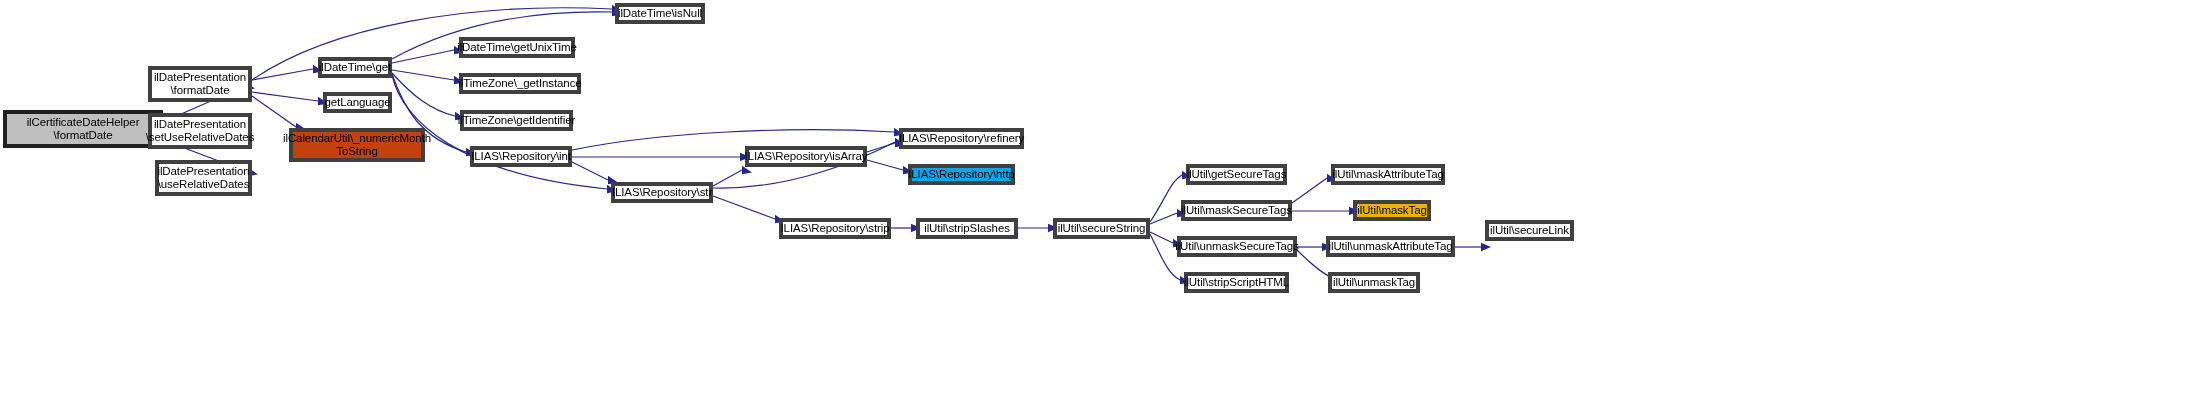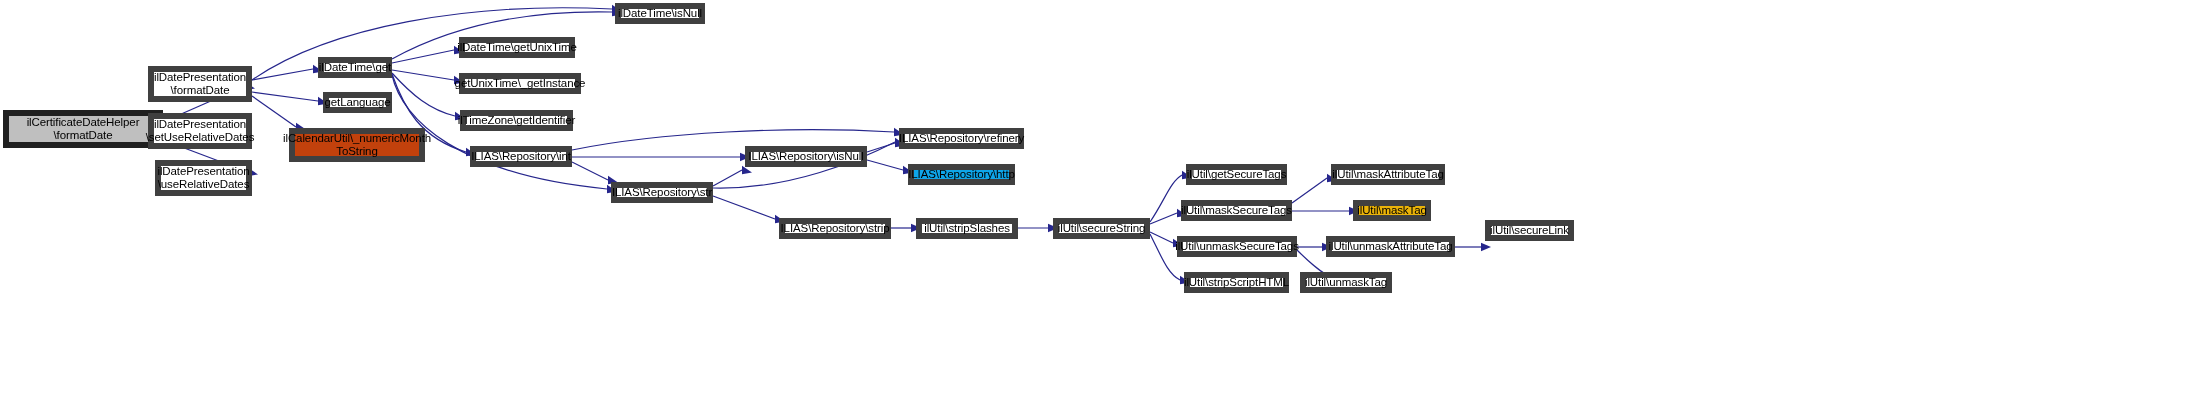--- a/index.html
+++ b/index.html
@@ -19,21 +19,21 @@
     position: absolute;
     left: 0;
     top: 0;
     width: 2209px;
     height: 417px;
     pointer-events: none;
   }
   .graph-node {
     position: absolute;
     box-sizing: border-box;
-    border: 6px solid #fca5a5;
+    border: 4px solid #fca5a5;
     background: #ffffff;
     color: #000000;
     font-size: 11.5px;
     line-height: 13px;
     display: flex;
     flex-direction: column;
     align-items: center;
     justify-content: center;
     text-align: center;
     white-space: pre;
@@ -119,32 +119,32 @@
     </svg>
 <div class="graph-node root-node" title="ilCertificateDateHelper\formatDate" style="left: 3px; top: 110px; width: 160px; height: 38px; background: rgb(191, 191, 191); border-color: rgb(32, 32, 32); color: rgb(0, 0, 0);"><span class="node-line">ilCertificateDateHelper</span><span class="node-line">\formatDate</span></div>
     <div class="graph-node" title="ilDatePresentation\formatDate" style="left: 148px; top: 66px; width: 104px; height: 36px; background: rgb(255, 255, 255); border-color: rgb(64, 64, 64); color: rgb(0, 0, 0);"><span class="node-line">ilDatePresentation</span><span class="node-line">\formatDate</span></div>
     <div class="graph-node" title="ilDatePresentation\setUseRelativeDates" style="left: 148px; top: 113px; width: 104px; height: 36px; background: rgb(255, 255, 255); border-color: rgb(64, 64, 64); color: rgb(0, 0, 0);"><span class="node-line">ilDatePresentation</span><span class="node-line">\setUseRelativeDates</span></div>
     <div class="graph-node" title="ilDatePresentation\useRelativeDates" style="left: 155px; top: 160px; width: 97px; height: 36px; background: rgb(255, 255, 255); border-color: rgb(64, 64, 64); color: rgb(0, 0, 0);"><span class="node-line">ilDatePresentation</span><span class="node-line">\useRelativeDates</span></div>
     <div class="graph-node" title="ilDateTime\get" style="left: 318px; top: 57px; width: 74px; height: 21px; background: rgb(255, 255, 255); border-color: rgb(64, 64, 64); color: rgb(0, 0, 0);"><span class="node-line">ilDateTime\get</span></div>
     <div class="graph-node" title="getLanguage" style="left: 323px; top: 92px; width: 69px; height: 21px; background: rgb(255, 255, 255); border-color: rgb(64, 64, 64); color: rgb(0, 0, 0);"><span class="node-line">getLanguage</span></div>
     <div class="graph-node" title="ilCalendarUtil\_numericMonthToString" style="left: 289px; top: 128px; width: 136px; height: 34px; background: #c2410c; border-color: rgb(64, 64, 64); color: rgb(0, 0, 0);"><span class="node-line">ilCalendarUtil\_numericMonth</span><span class="node-line">ToString</span></div>
     <div class="graph-node" title="ilDateTime\isNull" style="left: 615px; top: 3px; width: 90px; height: 21px; background: rgb(255, 255, 255); border-color: rgb(64, 64, 64); color: rgb(0, 0, 0);"><span class="node-line">ilDateTime\isNull</span></div>
     <div class="graph-node" title="ilDateTime\getUnixTime" style="left: 459px; top: 37px; width: 116px; height: 21px; background: rgb(255, 255, 255); border-color: rgb(64, 64, 64); color: rgb(0, 0, 0);"><span class="node-line">ilDateTime\getUnixTime</span></div>
-    <div class="graph-node" title="ilTimeZone\_getInstance" style="left: 459px; top: 73px; width: 122px; height: 21px; background: rgb(255, 255, 255); border-color: rgb(64, 64, 64); color: rgb(0, 0, 0);"><span class="node-line">getUnixTime\_getInstance</span></div>
+    <div class="graph-node" title="ilTimeZone\_getInstance" style="left: 459px; top: 73px; width: 122px; height: 21px; background: rgb(255, 255, 255); border-color: rgb(64, 64, 64); color: rgb(0, 0, 0);"><span class="node-line">ilTimeZone\_getInstance</span></div>
     <div class="graph-node" title="ilTimeZone\getIdentifier" style="left: 460px; top: 110px; width: 113px; height: 21px; background: rgb(255, 255, 255); border-color: rgb(64, 64, 64); color: rgb(0, 0, 0);"><span class="node-line">ilTimeZone\getIdentifier</span></div>
     <div class="graph-node" title="ILIAS\Repository\int" style="left: 470px; top: 146px; width: 102px; height: 21px; background: rgb(255, 255, 255); border-color: rgb(64, 64, 64); color: rgb(0, 0, 0);"><span class="node-line">ILIAS\Repository\int</span></div>
     <div class="graph-node" title="ILIAS\Repository\str" style="left: 611px; top: 182px; width: 102px; height: 21px; background: rgb(255, 255, 255); border-color: rgb(64, 64, 64); color: rgb(0, 0, 0);"><span class="node-line">ILIAS\Repository\str</span></div>
-    <div class="graph-node" title="ILIAS\Repository\isArray" style="left: 745px; top: 146px; width: 122px; height: 21px; background: rgb(255, 255, 255); border-color: rgb(64, 64, 64); color: rgb(0, 0, 0);"><span class="node-line">ILIAS\Repository\isNull</span></div>
+    <div class="graph-node" title="ILIAS\Repository\isArray" style="left: 745px; top: 146px; width: 122px; height: 21px; background: rgb(255, 255, 255); border-color: rgb(64, 64, 64); color: rgb(0, 0, 0);"><span class="node-line">ILIAS\Repository\isArray</span></div>
     <div class="graph-node" title="ILIAS\Repository\strip" style="left: 779px; top: 218px; width: 112px; height: 21px; background: rgb(255, 255, 255); border-color: rgb(64, 64, 64); color: rgb(0, 0, 0);"><span class="node-line">ILIAS\Repository\strip</span></div>
     <div class="graph-node" title="ILIAS\Repository\refinery" style="left: 899px; top: 128px; width: 125px; height: 21px; background: rgb(255, 255, 255); border-color: rgb(64, 64, 64); color: rgb(0, 0, 0);"><span class="node-line">ILIAS\Repository\refinery</span></div>
     <div class="graph-node" title="ILIAS\Repository\http" style="left: 908px; top: 164px; width: 107px; height: 21px; background: #0ea5e9; border-color: rgb(64, 64, 64); color: rgb(0, 0, 0);"><span class="node-line">ILIAS\Repository\http</span></div>
     <div class="graph-node" title="ilUtil\stripSlashes" style="left: 916px; top: 218px; width: 102px; height: 21px; background: rgb(255, 255, 255); border-color: rgb(64, 64, 64); color: rgb(0, 0, 0);"><span class="node-line">ilUtil\stripSlashes</span></div>
     <div class="graph-node" title="ilUtil\secureString" style="left: 1053px; top: 218px; width: 97px; height: 21px; background: rgb(255, 255, 255); border-color: rgb(64, 64, 64); color: rgb(0, 0, 0);"><span class="node-line">ilUtil\secureString</span></div>
     <div class="graph-node" title="ilUtil\getSecureTags" style="left: 1186px; top: 164px; width: 101px; height: 21px; background: rgb(255, 255, 255); border-color: rgb(64, 64, 64); color: rgb(0, 0, 0);"><span class="node-line">ilUtil\getSecureTags</span></div>
     <div class="graph-node" title="ilUtil\maskSecureTags" style="left: 1181px; top: 200px; width: 111px; height: 21px; background: rgb(255, 255, 255); border-color: rgb(64, 64, 64); color: rgb(0, 0, 0);"><span class="node-line">ilUtil\maskSecureTags</span></div>
     <div class="graph-node" title="ilUtil\unmaskSecureTags" style="left: 1177px; top: 236px; width: 120px; height: 21px; background: rgb(255, 255, 255); border-color: rgb(64, 64, 64); color: rgb(0, 0, 0);"><span class="node-line">ilUtil\unmaskSecureTags</span></div>
     <div class="graph-node" title="ilUtil\stripScriptHTML" style="left: 1184px; top: 272px; width: 105px; height: 21px; background: rgb(255, 255, 255); border-color: rgb(64, 64, 64); color: rgb(0, 0, 0);"><span class="node-line">ilUtil\stripScriptHTML</span></div>
     <div class="graph-node" title="ilUtil\maskAttributeTag" style="left: 1331px; top: 164px; width: 114px; height: 21px; background: rgb(255, 255, 255); border-color: rgb(64, 64, 64); color: rgb(0, 0, 0);"><span class="node-line">ilUtil\maskAttributeTag</span></div>
     <div class="graph-node" title="ilUtil\maskTag" style="left: 1353px; top: 200px; width: 78px; height: 21px; background: #eab308; border-color: rgb(64, 64, 64); color: rgb(0, 0, 0);"><span class="node-line">ilUtil\maskTag</span></div>
     <div class="graph-node" title="ilUtil\unmaskAttributeTag" style="left: 1326px; top: 236px; width: 129px; height: 21px; background: rgb(255, 255, 255); border-color: rgb(64, 64, 64); color: rgb(0, 0, 0);"><span class="node-line">ilUtil\unmaskAttributeTag</span></div>
-    <div class="graph-node" title="ilUtil\unmaskTag" style="left: 1300px; top: 272px; width: 92px; height: 21px; background: rgb(255, 255, 255); border-color: rgb(64, 64, 64); color: rgb(0, 0, 0);"><span class="node-line">ilUtil\unmaskTag</span></div>
+    <div class="graph-node" title="ilUtil\unmaskTag" style="left: 1328px; top: 272px; width: 92px; height: 21px; background: rgb(255, 255, 255); border-color: rgb(64, 64, 64); color: rgb(0, 0, 0);"><span class="node-line">ilUtil\unmaskTag</span></div>
     <div class="graph-node" title="ilUtil\secureLink" style="left: 1485px; top: 220px; width: 89px; height: 21px; background: rgb(255, 255, 255); border-color: rgb(64, 64, 64); color: rgb(0, 0, 0);"><span class="node-line">ilUtil\secureLink</span></div>
   </div>
 
 </body></html>

